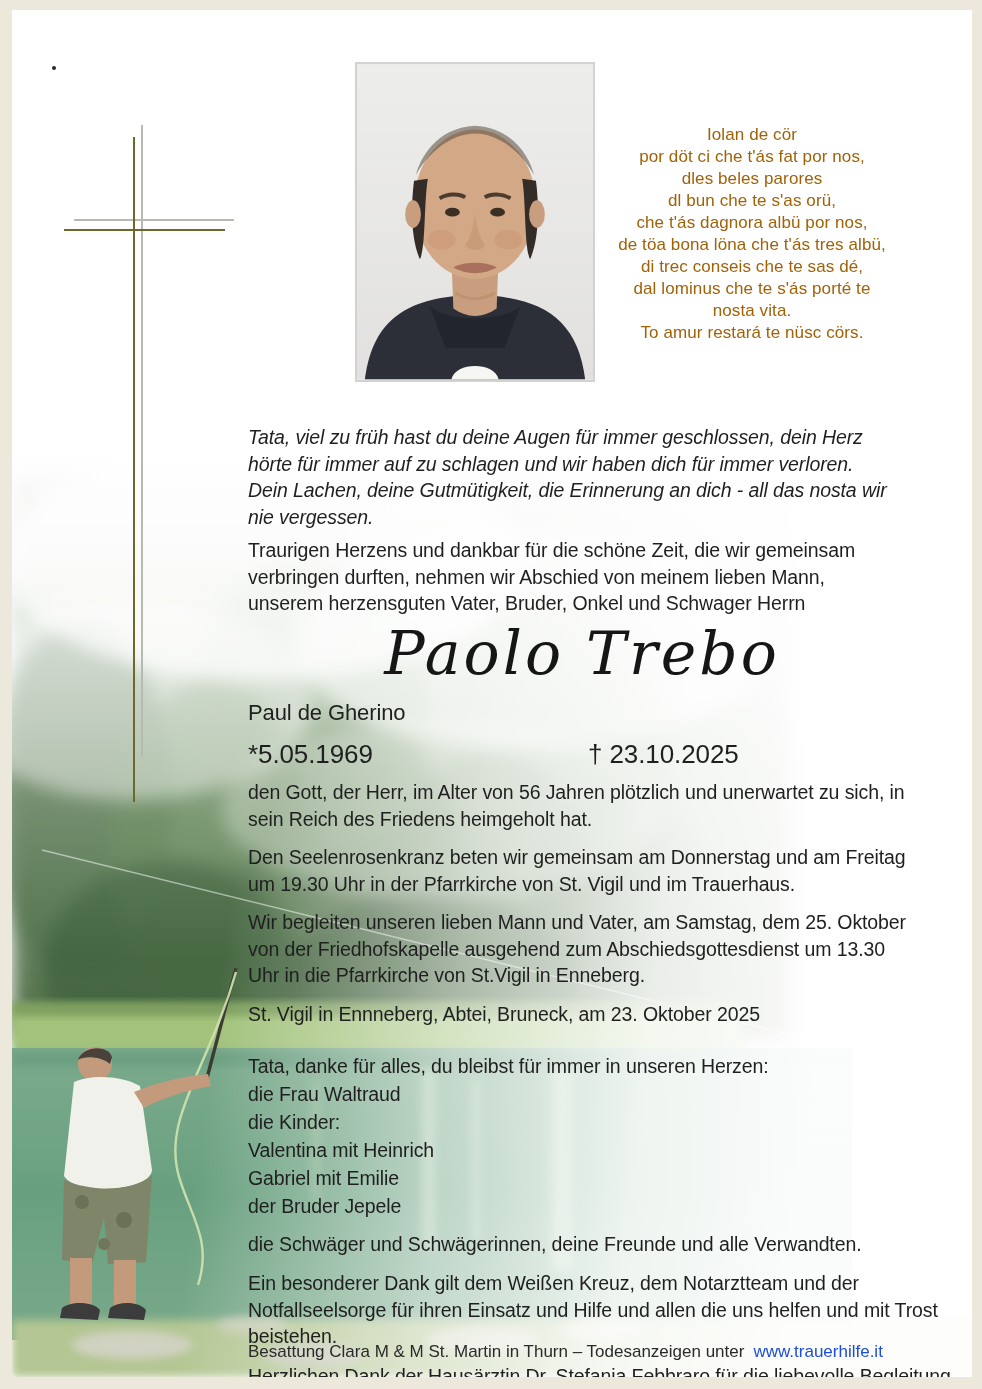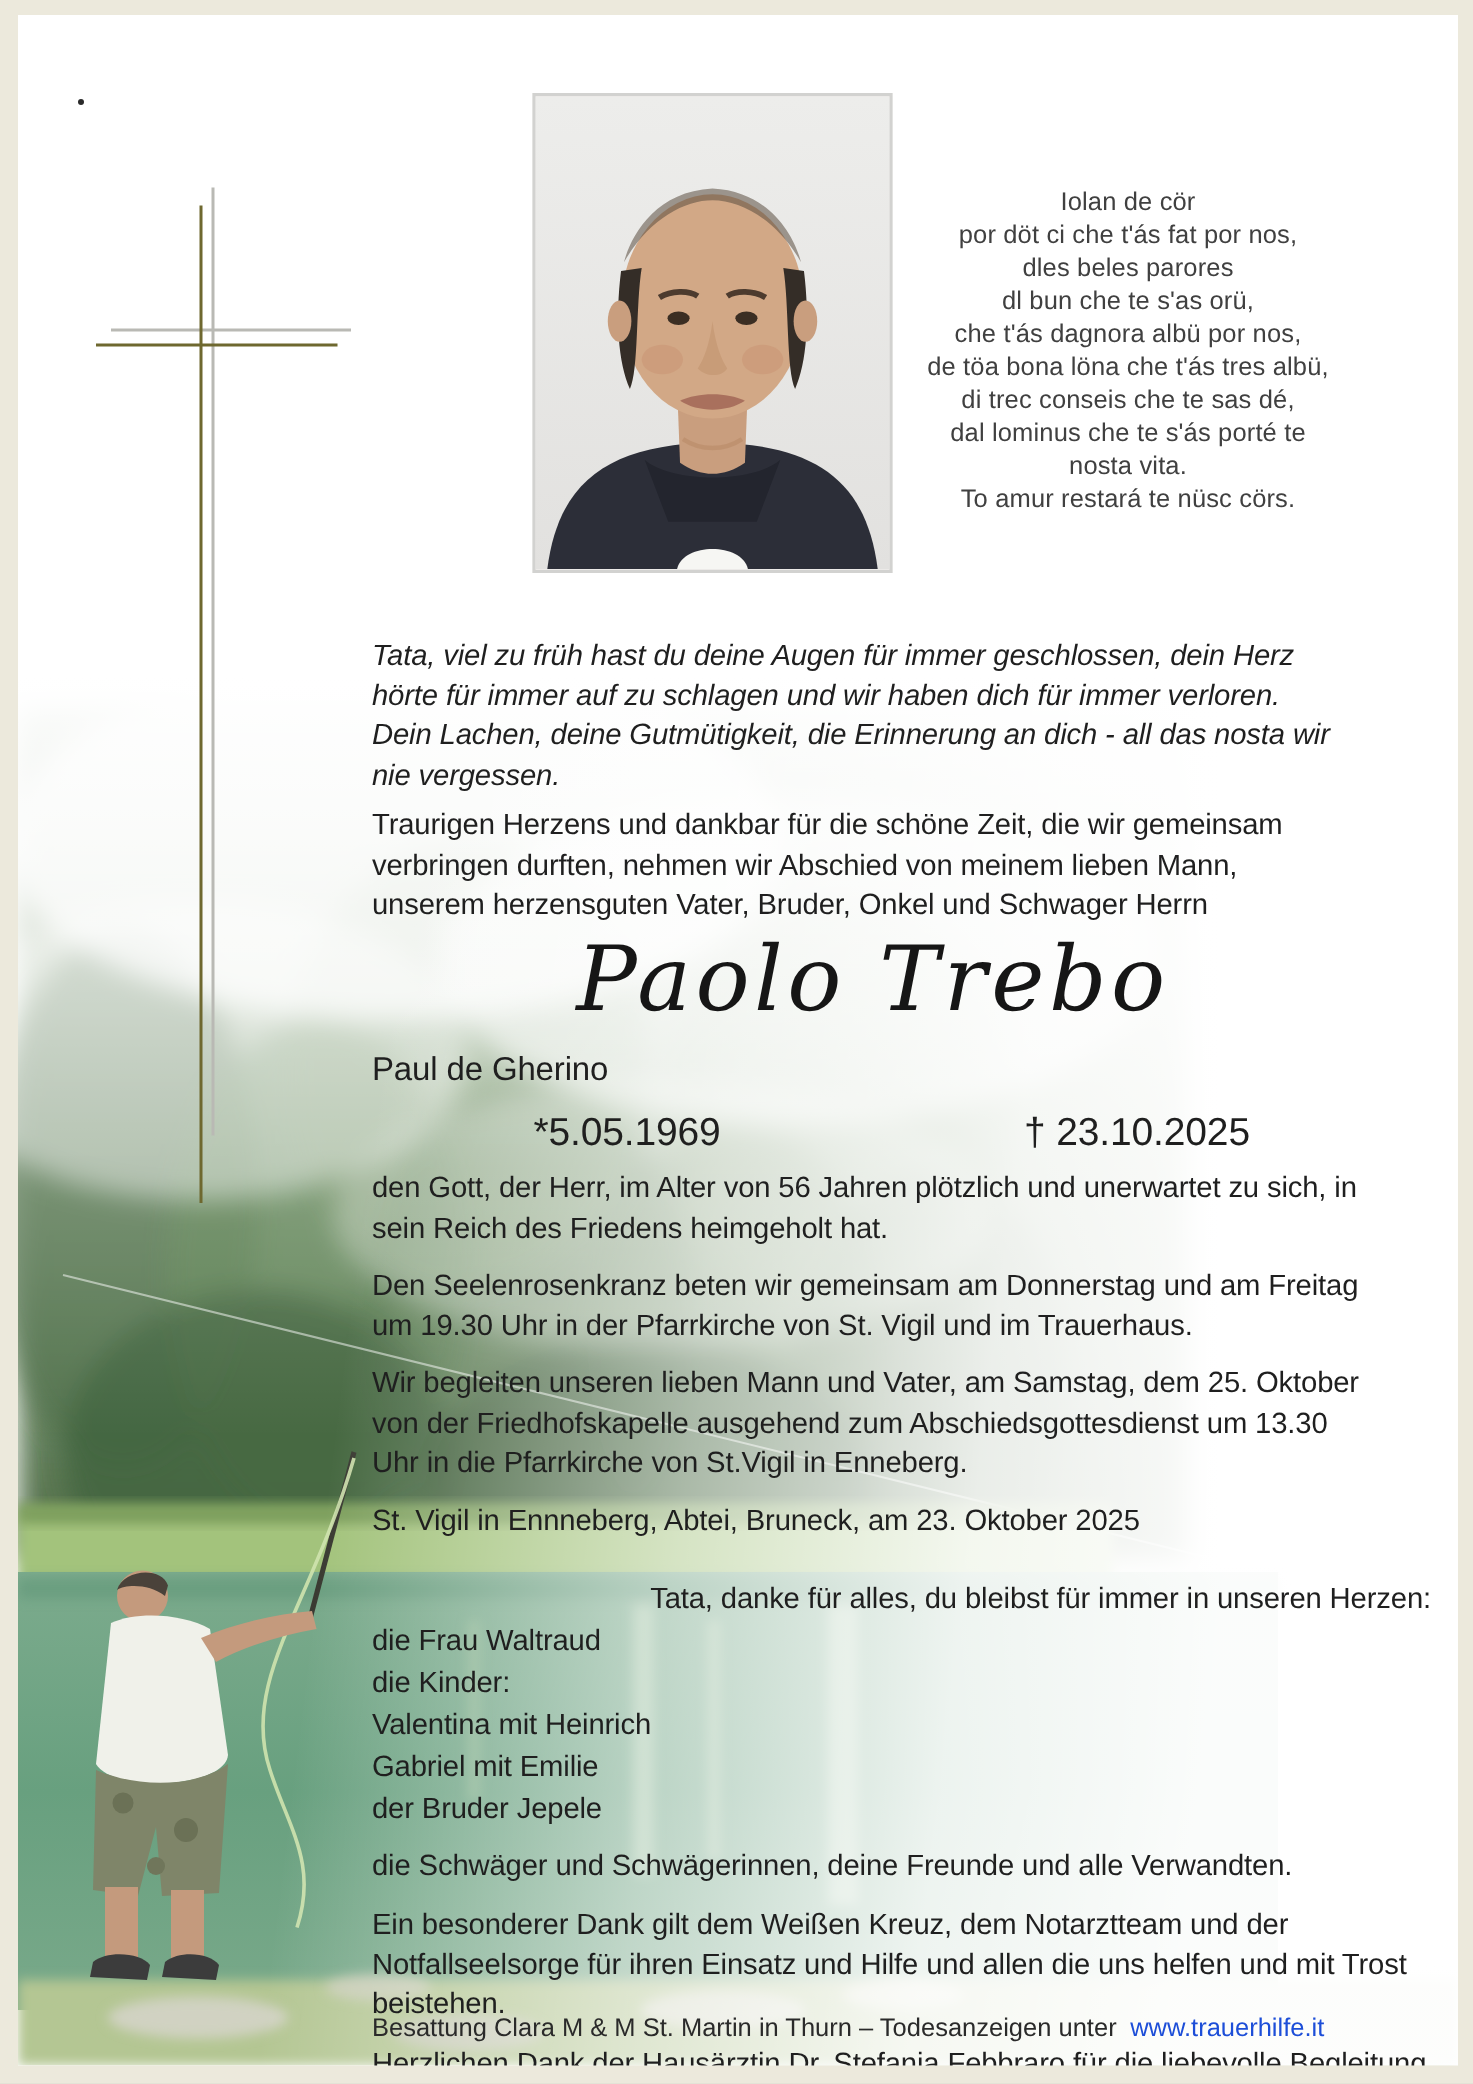--- a/index.html
+++ b/index.html
@@ -67,21 +67,21 @@
     border: 2px solid #d2d2d0;
     background: #eceae8;
   }
   .portrait svg { width: 100%; height: 100%; display: block; }
 
   
   .poem {
     position: absolute; left: 548px; top: 114px; width: 384px;
     text-align: center;
     font-size: 17px; line-height: 22px;
-    color: #404040;
+    color: #a16207;
     letter-spacing: 0.1px;
   }
 
   
   .text-col {
     position: absolute; left: 236px; top: 414px; width: 706px;
     font-size: 19.5px; line-height: 26.5px;
     letter-spacing: -0.1px;
   }
   .text-col p { margin: 0; }
@@ -100,24 +100,24 @@
   }
   .alias {
     width: 700px; text-align: left;
     font-size: 22px; line-height: 28px; margin-top: 10px !important;
   }
   .dates {
     width: 680px; margin-top: 14px;
     display: grid; grid-template-columns: 1fr 1fr;
     font-size: 26px;
   }
-  .dates span { text-align: center; }
+  .dates span { text-align: left; }
   .body-p  { max-width: 660px; margin-top: 12px !important; }
   .dateline { margin-top: 12px !important; }
-  .mourn-intro { margin-top: 26px !important; text-align: right; }
+  .mourn-intro { margin-top: 26px !important; }
   .mourn-item { line-height: 28px; }
   .mourn-item:first-of-type { margin-top: 2px !important; }
   .mourn-outro { margin-top: 11px !important; }
   .thanks-p { max-width: 706px; margin-top: 13px !important; }
 
   
   .footer {
     position: absolute; left: 236px; top: 1332px;
     font-size: 17px; color: #2a2a2a;
     white-space: nowrap;

